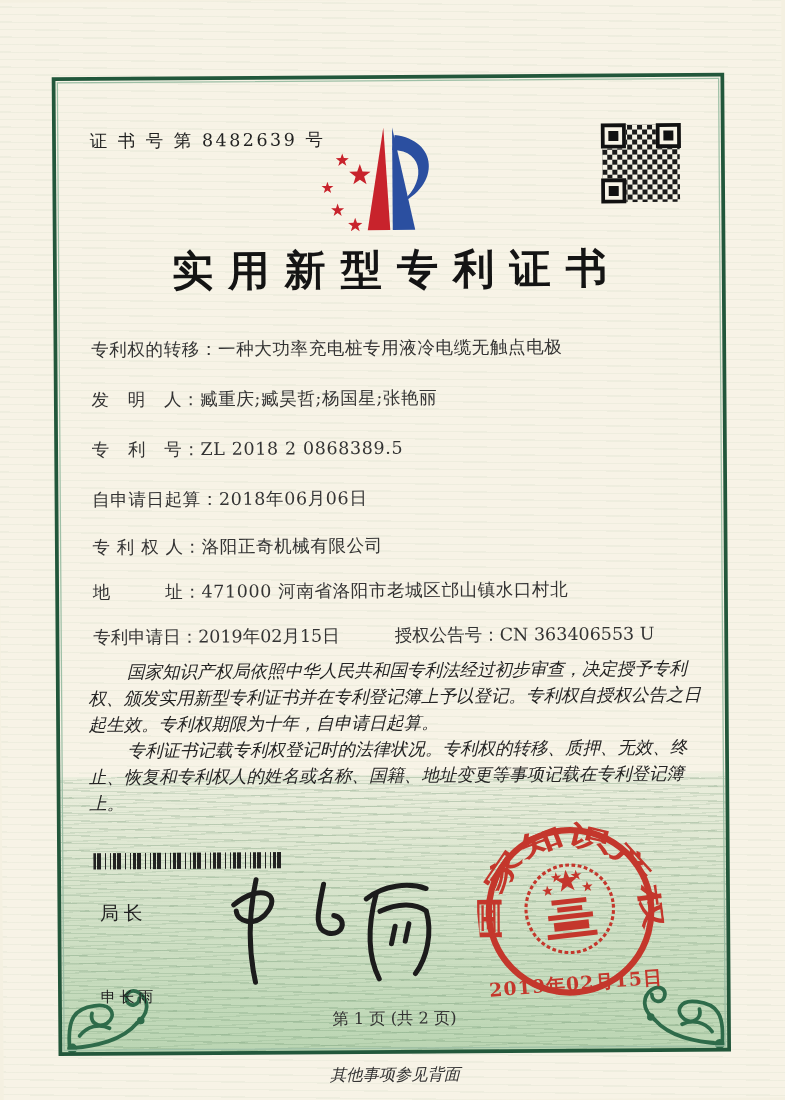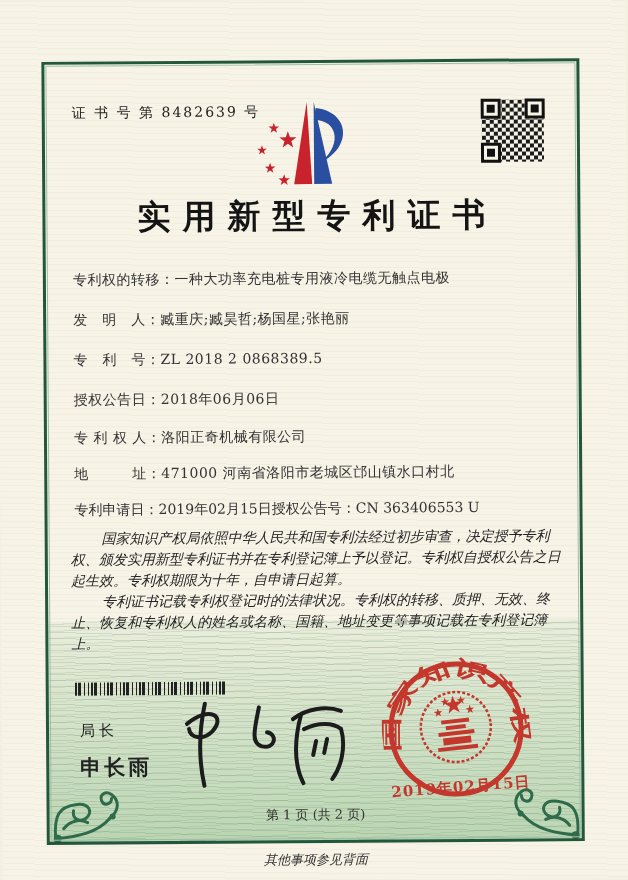--- a/index.html
+++ b/index.html
@@ -44,32 +44,32 @@
   .finder.tl{left:-1px;top:-1px;} .finder.tr{right:-1px;top:-1px;} .finder.bl{left:-1px;bottom:-1px;}
   .title{
     position:absolute;left:44px;top:194px;width:538px;text-align:center;
     font-size:33px;font-weight:700;letter-spacing:12px;text-indent:12px;color:#141414;
   }
   .field{
     position:absolute;left:74px;width:480px;font-size:14px;color:#333;letter-spacing:0.5px;white-space:nowrap;
   }
   .f0{top:270px;} .f1{top:310px;} .f2{top:350px;} .f3{top:390px;} .f4{top:428px;} .f5{top:464px;}
   .grant-row{position:absolute;left:74px;top:500px;width:480px;font-size:14px;color:#333;white-space:nowrap;}
-  .grant-row .col2{}
+  .grant-row .col2{margin-left:44px;}
   .paras{
     position:absolute;left:70px;top:527px;width:490px;
     font-size:14px;line-height:21px;font-style:italic;color:#242424;
   }
   .paras p{margin:0;text-indent:2.2em;}
   .barcode{
     position:absolute;left:73px;top:681px;width:152px;height:13px;
     background:repeating-linear-gradient(90deg,#222 0 2px,transparent 2px 3px,#222 3px 6px,transparent 6px 9px,#222 9px 10px,transparent 10px 13px,#222 13px 14px,transparent 14px 16px);
   }
   .director-title{position:absolute;left:78px;top:720px;font-size:15px;letter-spacing:4px;color:#222;}
-  .director-name{position:absolute;left:78px;top:752px;font-size:21px;letter-spacing:3px;color:#222;font-weight:bold;}
+  .director-name{position:absolute;left:78px;top:788px;font-size:12px;letter-spacing:3px;color:#222;}
   .signature{position:absolute;left:165px;top:685px;}
   .seal{position:absolute;left:380px;top:656px;transform:rotate(-6deg);}
   .seal-date{
     position:absolute;left:366px;top:779px;width:185px;text-align:center;
     color:#c4372c;font-size:15px;font-weight:700;letter-spacing:1px;transform:rotate(-4deg);
   }
   .page-no{position:absolute;left:44px;top:806px;width:538px;text-align:center;font-size:13px;color:#333;}
   .back-note{position:absolute;left:44px;top:851px;width:538px;text-align:center;font-size:13px;font-style:italic;color:#333;}
   .ornament{position:absolute;width:86px;height:84px;}
   .orn-left{left:47px;top:757px;}
@@ -134,21 +134,21 @@
   <div class="field f0">
     <span>专利权的转移：</span><span>一种大功率充电桩专用液冷电缆无触点电极</span>
   </div>
   <div class="field f1">
     <span>发　明　人：</span><span>臧重庆;臧昊哲;杨国星;张艳丽</span>
   </div>
   <div class="field f2">
     <span>专　利　号：</span><span>ZL 2018 2 0868389.5</span>
   </div>
   <div class="field f3">
-    <span>授权公告日：</span><span>2018年06月06日</span>
+    <span>自申请日起算：</span><span>2018年06月06日</span>
   </div>
   <div class="field f4">
     <span>专 利 权 人：</span><span>洛阳正奇机械有限公司</span>
   </div>
   <div class="field f5">
     <span>地　　　址：</span><span>471000 河南省洛阳市老城区邙山镇水口村北</span>
   </div>
 
   <div class="grant-row">
     <span>专利申请日：</span><span>2019年02月15日</span><span class="col2">授权公告号：</span><span>CN 363406553 U</span>

